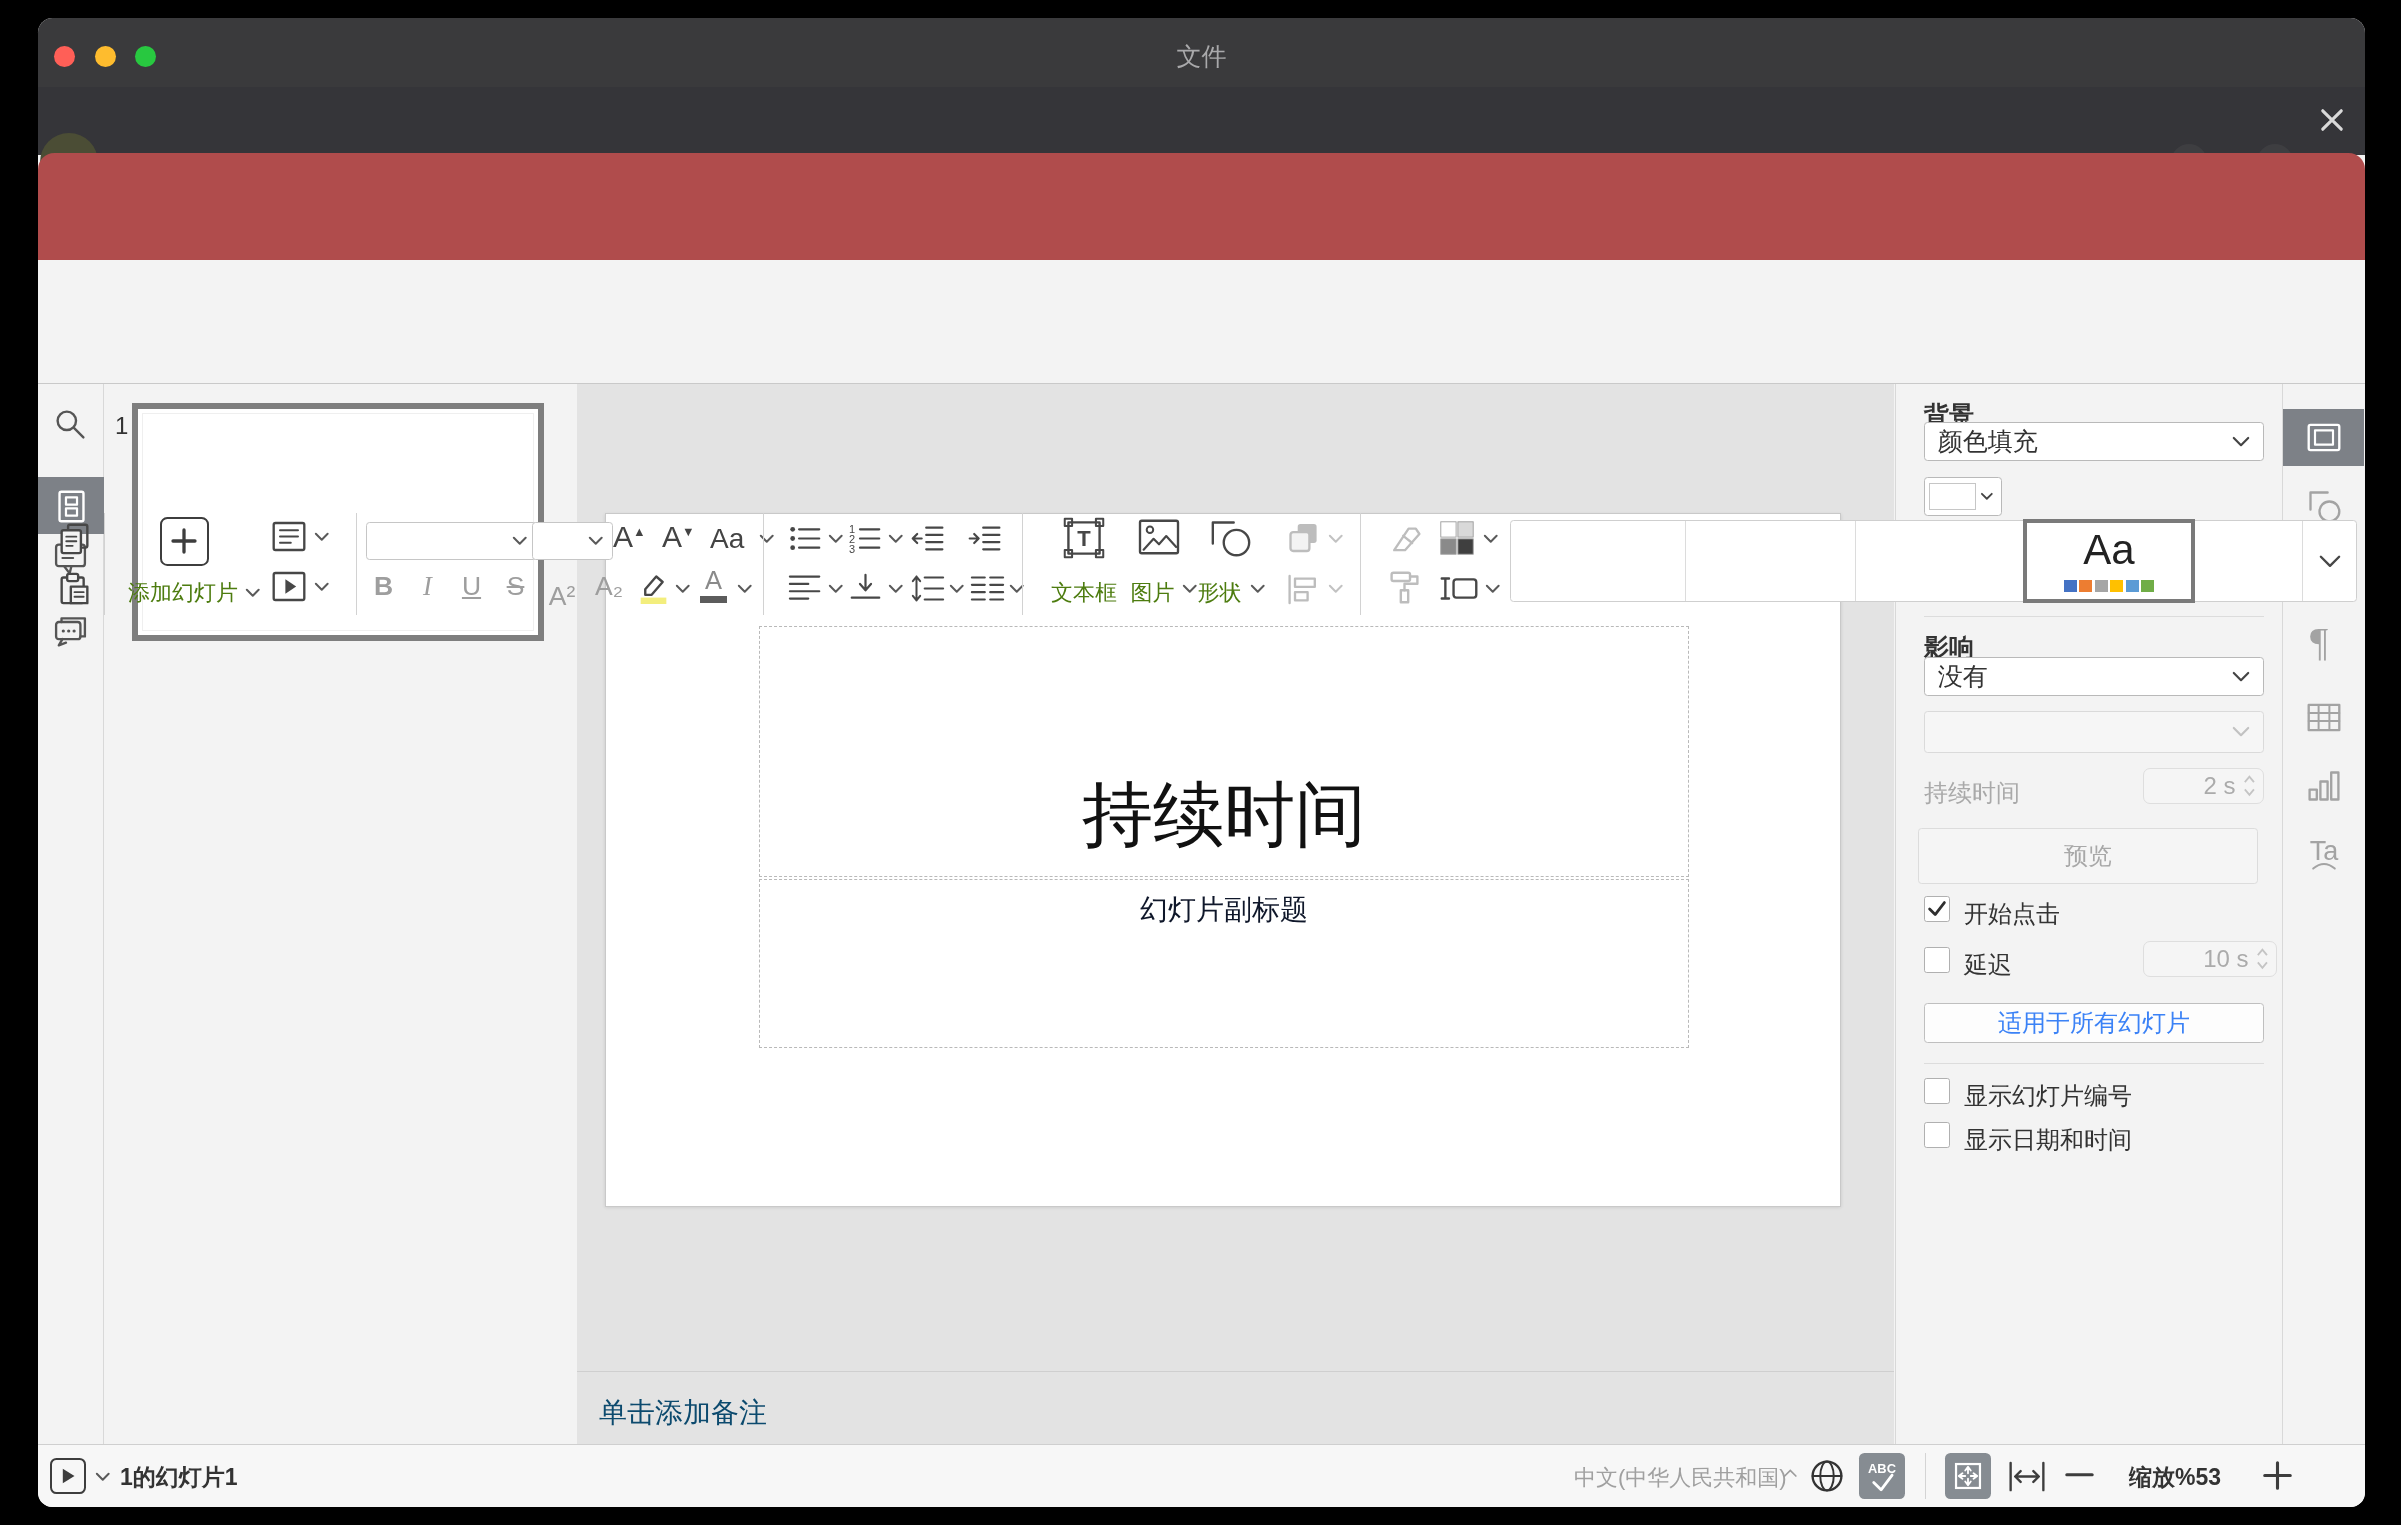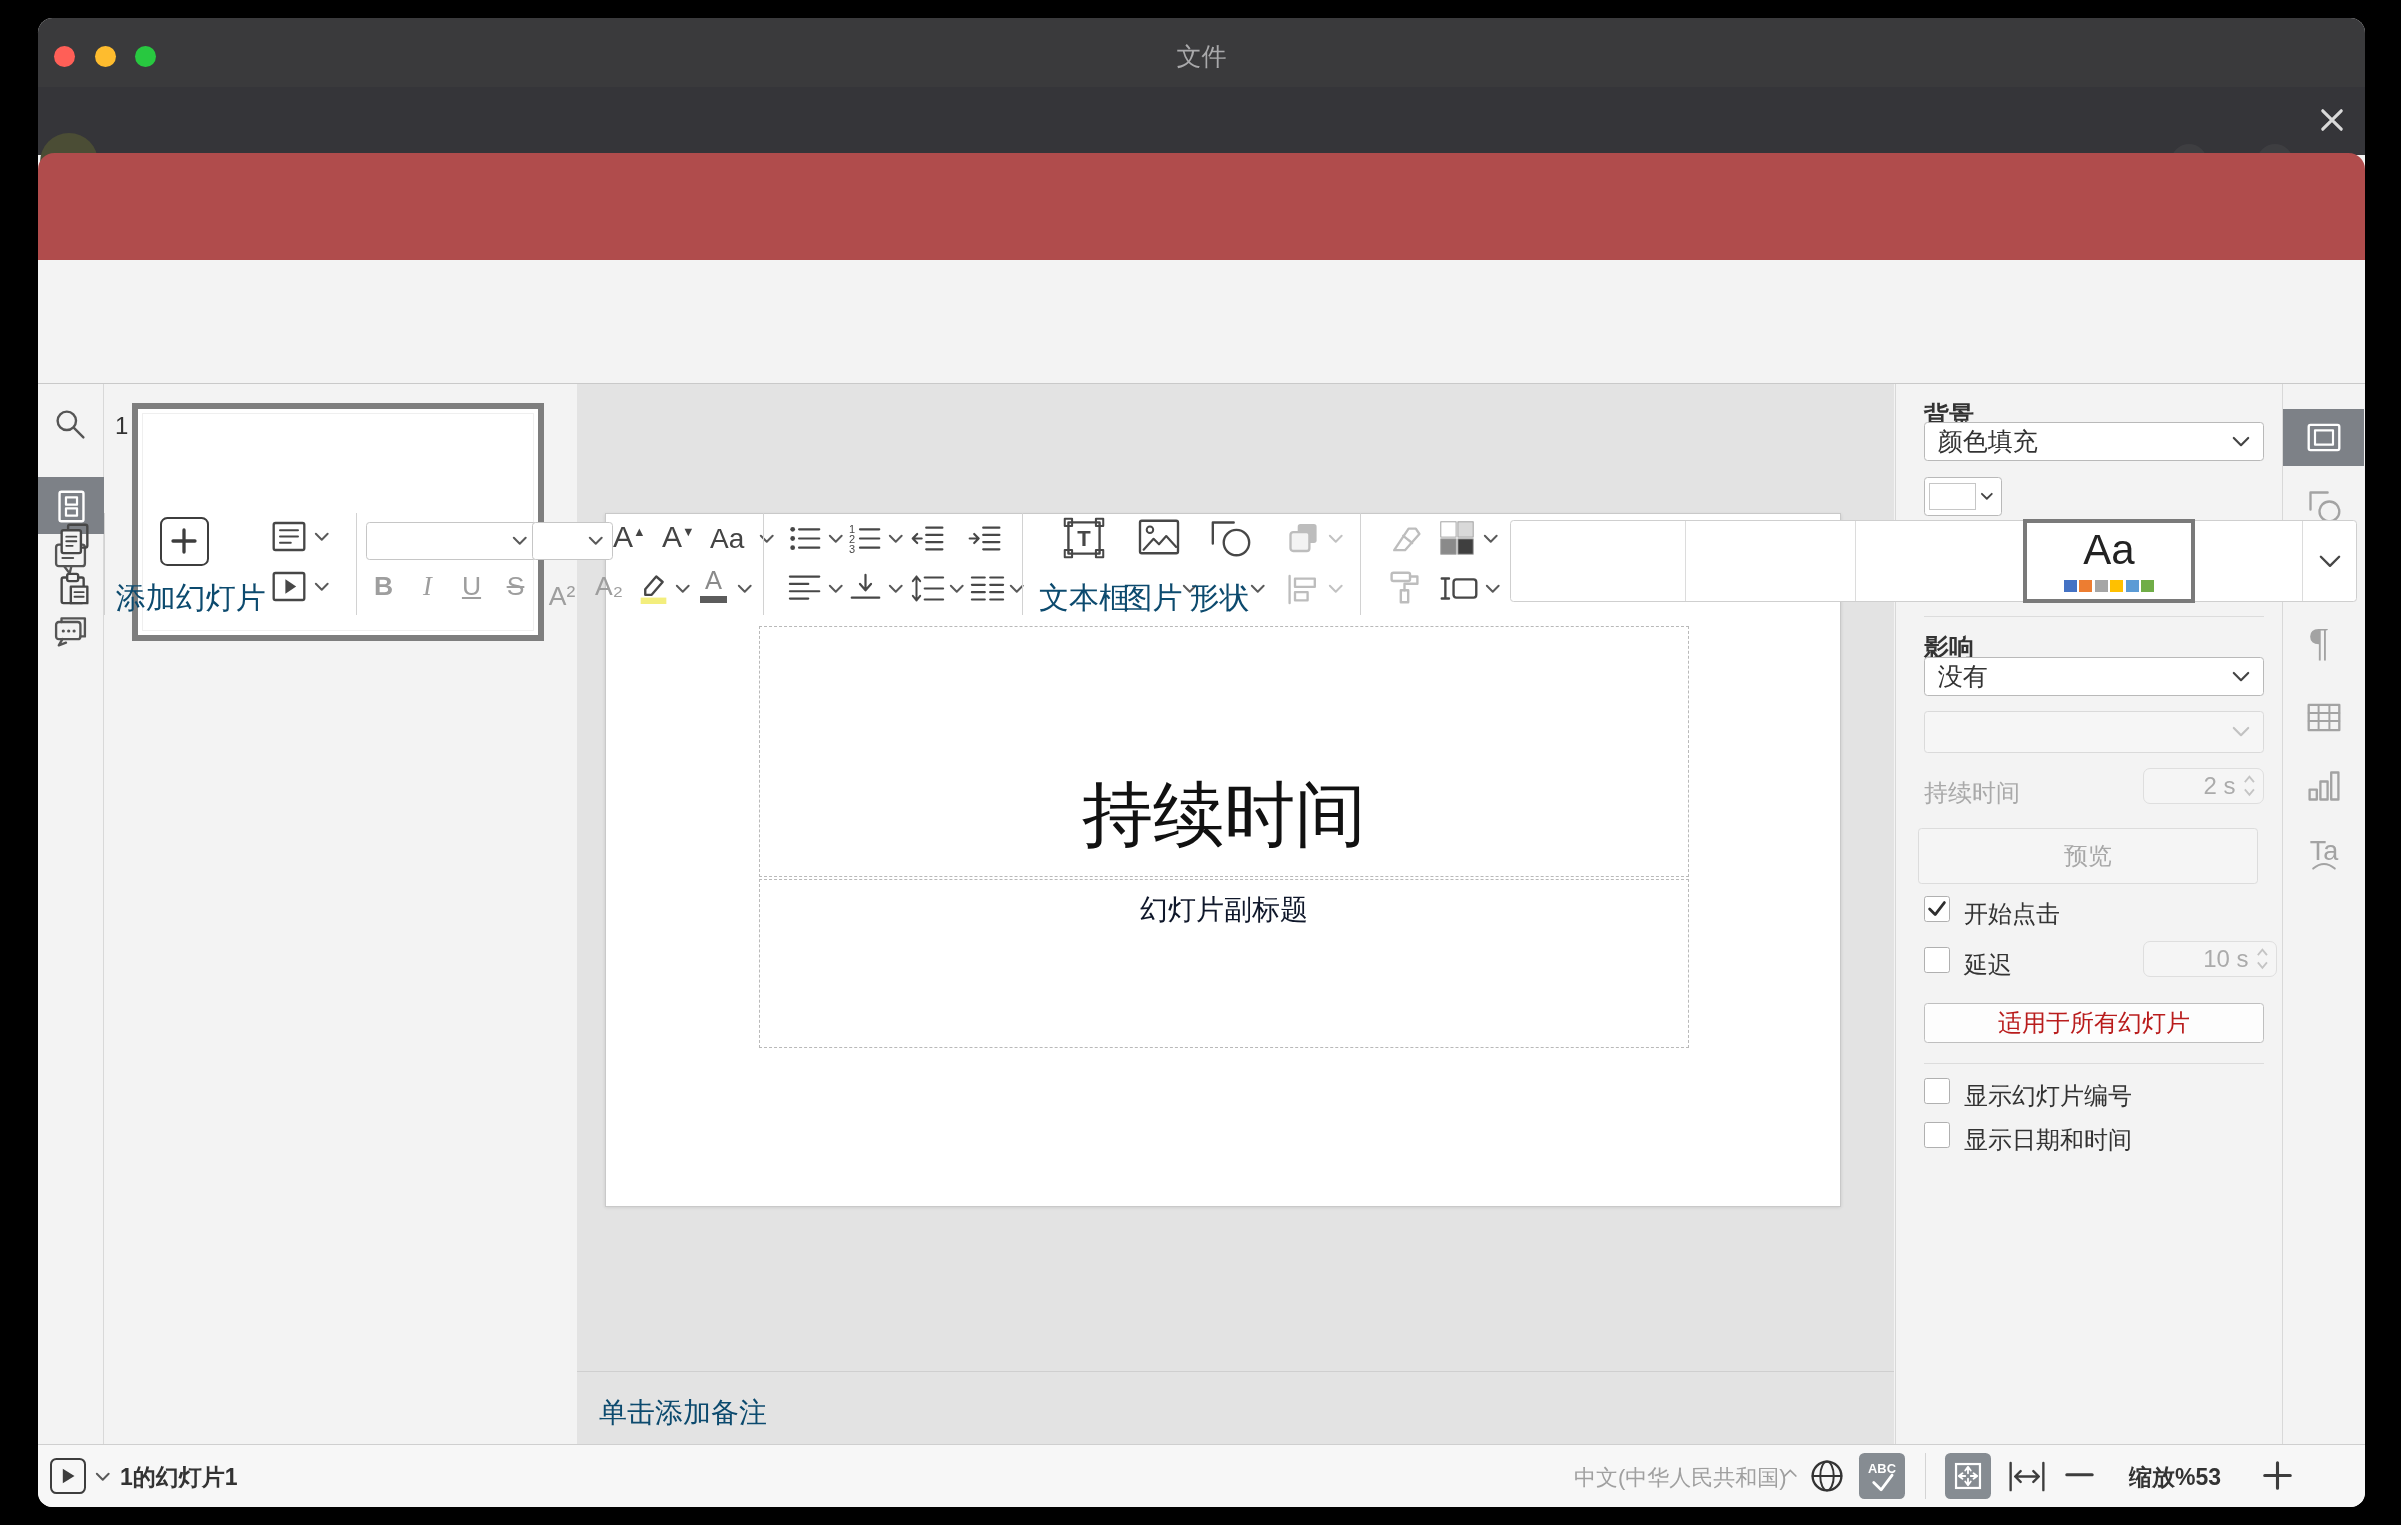--- a/index.html
+++ b/index.html
@@ -24,21 +24,21 @@
   
   .toolbar{left:0;top:242px;width:2327px;height:123px;background:#f3f3f3;border-bottom:0.9px solid #c9c9c9;z-index:2;}
   .vdiv{top:253px;width:0.9px;height:102px;background:#d2d2d2;}
   .ic{stroke:#474747;fill:none;stroke-width:2.6;stroke-linecap:round;stroke-linejoin:round;}
   .icf{fill:#474747;stroke:none;}
   .dis .ic{stroke:#bdbdbd;}
   .chv{width:15.5px;height:10px;}
   .chv path{stroke:#5a5a5a;fill:none;stroke-width:2.2;stroke-linecap:round;stroke-linejoin:round;}
   .chv.pale path{stroke:#c2c2c2;}
   .tbtn{font-size:26.5px;color:#9e9e9e;display:flex;align-items:center;justify-content:center;}
-  .lbl{font-size:30px;color:#0c4a6e;display:flex;align-items:center;justify-content:center;gap:7.3px;white-space:nowrap;}
+  .lbl{font-size:22px;color:#4d7c0f;display:flex;align-items:center;justify-content:center;gap:7.3px;white-space:nowrap;}
   .combo{background:#fff;border:0.9px solid #c6c6c6;border-radius:3.6px;display:flex;align-items:center;
     justify-content:flex-end;padding-right:9px;}
   .gallery{left:1472px;top:260px;width:847px;height:82px;background:#fff;border:0.9px solid #cfcfcf;border-radius:3.6px;box-sizing:border-box;}
   .gcell-div{position:absolute;top:0;width:0.9px;height:80px;background:#dcdcdc;}
   .gsel{position:absolute;left:512px;top:-1.8px;width:172px;height:84px;border:4.6px solid #7a7a7a;background:#fff;
     box-sizing:border-box;display:flex;flex-direction:column;align-items:center;justify-content:space-between;padding:3.6px 0 7.3px;}
   .gAa{font-size:42px;color:#222;line-height:46px;}
   .pal{display:flex;gap:2.7px;} .pal span{width:12.8px;height:12px;display:block;}
   
   .leftrail{left:0;top:365px;width:66px;height:1061px;background:#f3f3f3;border-right:0.9px solid #d8d8d8;box-sizing:border-box;}
@@ -55,21 +55,21 @@
   .rpanel{left:1857px;top:365px;width:388px;height:1061px;background:#f3f3f3;border-left:0.9px solid #d8d8d8;box-sizing:border-box;}
   .sect{font-size:25px;font-weight:bold;color:#333;}
   .select{background:#fff;border:0.9px solid #b9b9b9;border-radius:3.6px;display:flex;align-items:center;
     font-size:25px;color:#333;padding:0 12.8px;justify-content:space-between;box-sizing:border-box;}
   .select.dis{background:#f6f6f6;border-color:#dadada;}
   .spin{border:0.9px solid #c6c6c6;border-radius:3.6px;background:#fff;display:flex;align-items:center;
     justify-content:flex-end;font-size:24px;color:#333;padding-right:7.3px;gap:7.3px;box-sizing:border-box;}
   .spin.dis{background:#f5f5f5;border-color:#dedede;color:#ababab;border-radius:7px;}
   .sparr path{stroke:#777;fill:none;stroke-width:2;} .spin.dis .sparr path{stroke:#c4c4c4;}
   .btn{border:0.9px solid #bfbfbf;border-radius:3.6px;background:#fdfdfd;display:flex;align-items:center;
-    justify-content:center;font-size:24px;color:#b91c1c;box-sizing:border-box;}
+    justify-content:center;font-size:24px;color:#3b82f6;box-sizing:border-box;}
   .btn.dis{background:#f5f5f5;border-color:#dcdcdc;color:#a8a8a8;}
   .chk{width:25.5px;height:25.5px;background:#fff;border:0.9px solid #b0b0b0;border-radius:2.7px;box-sizing:border-box;}
   .chklbl{font-size:24px;color:#333;}
   .hdiv{height:0.9px;background:#dcdcdc;}
   
   .statusbar{left:0;top:1426px;width:2327px;height:63px;background:#f7f7f7;border-top:0.9px solid #cfcfcf;box-sizing:border-box;z-index:3;}
   .sbtxt{font-size:23px;color:#333;}
   .toggled{border-radius:5.5px;}
 </style>
 </head>

